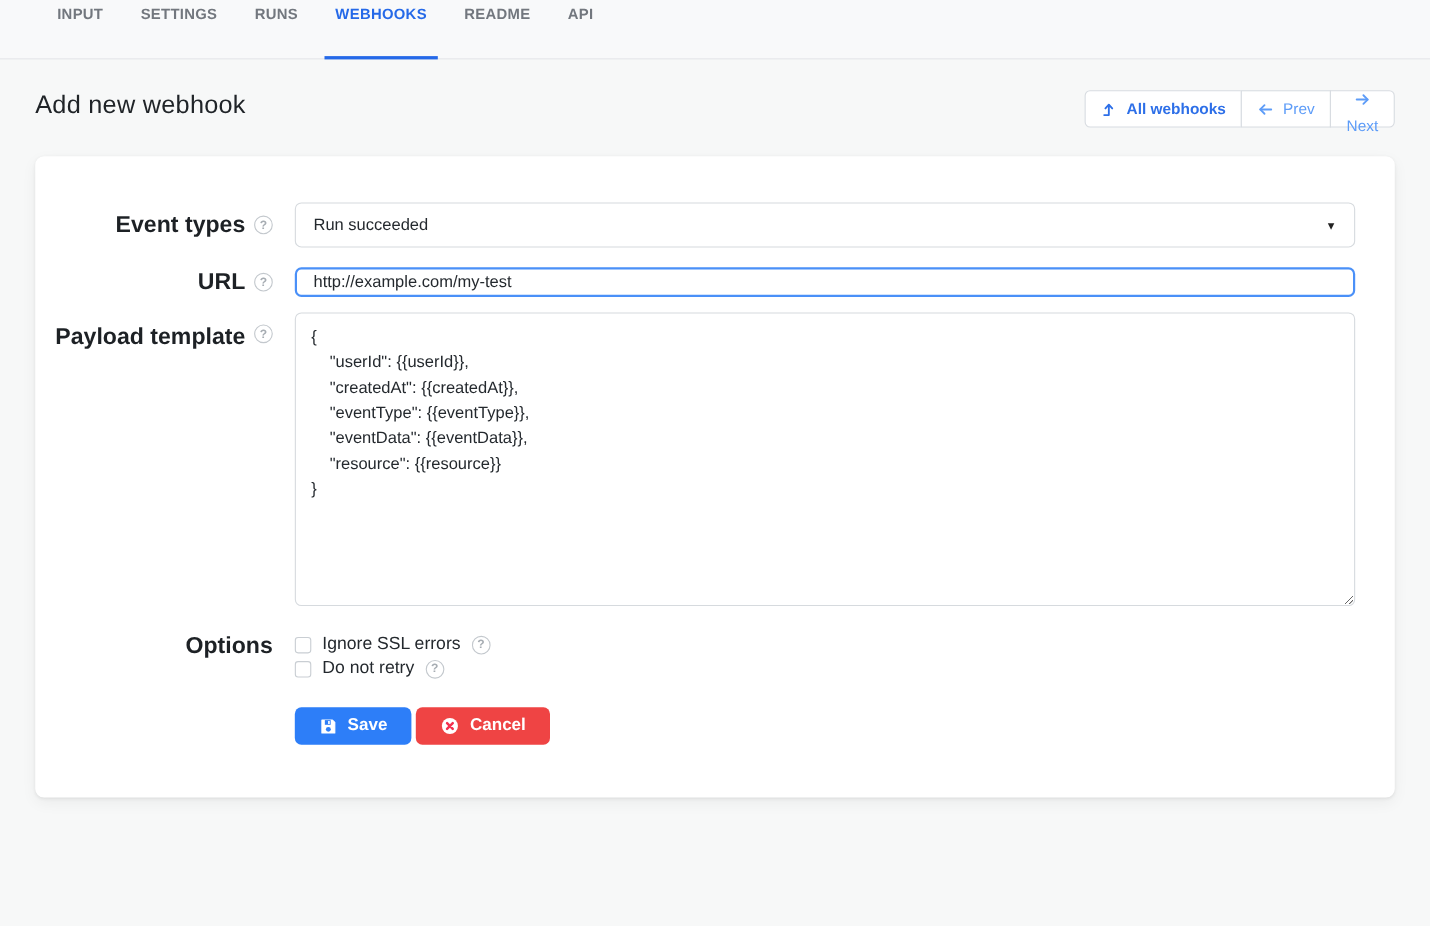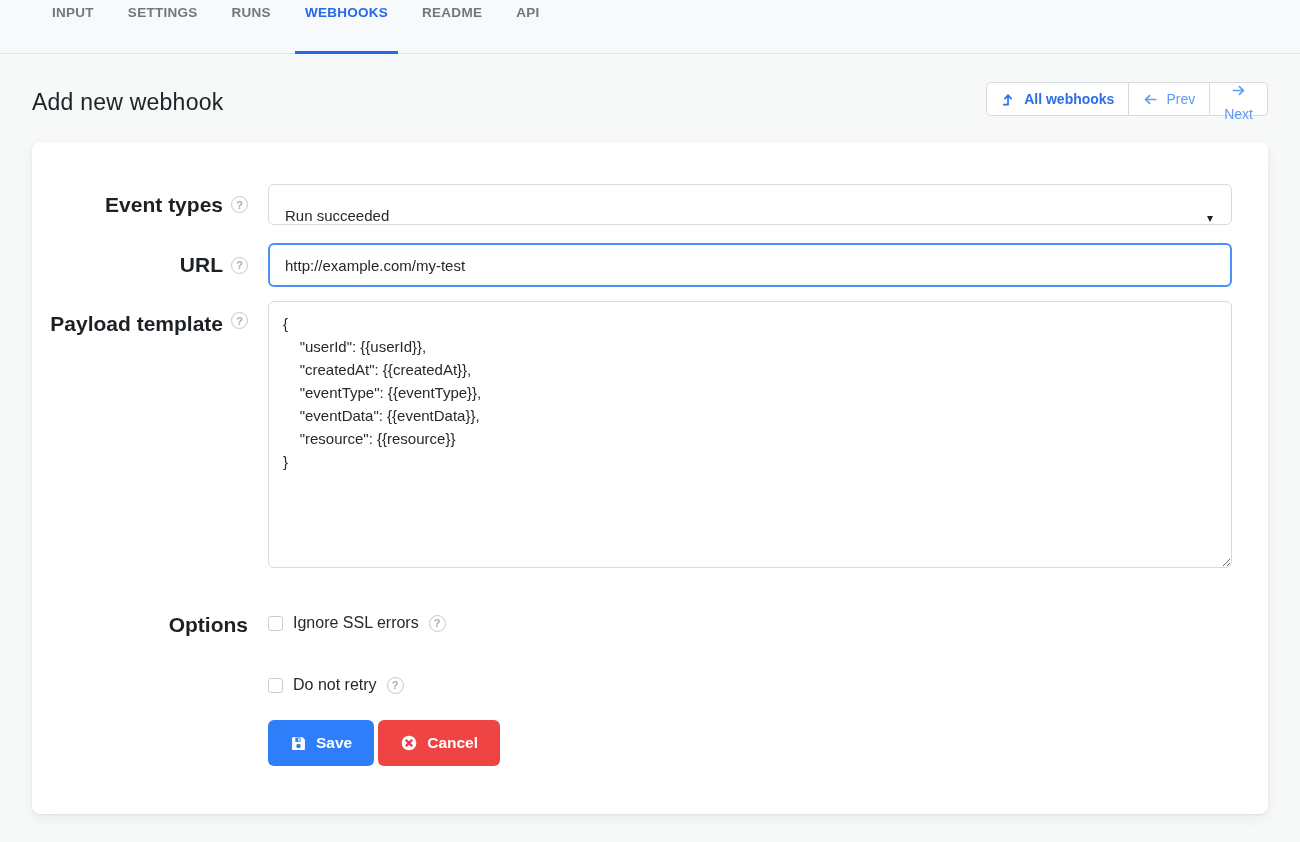--- a/index.html
+++ b/index.html
@@ -33,21 +33,21 @@
   }
   .tab.active {
     color:#2569e8;
     border-bottom-color:#2569e8;
   }
 
   
   .header-row {
     display:flex;
     justify-content:space-between;
-    align-items:flex-end;
+    align-items:flex-start;
     padding:0 32px;
     margin-top:28px;
     margin-bottom:26px;
   }
   .page-title {
     font-size:23px;
     font-weight:400;
     color:#202428;
     letter-spacing:.01em;
   }
@@ -113,32 +113,32 @@
     cursor:pointer;
     user-select:none;
   }
 
   .select-box {
     height:41px;
     border:1px solid #d6dade;
     border-radius:6px;
     background:#fff;
     display:flex;
-    align-items:flex-end;
+    align-items:center;
     justify-content:space-between;
     padding:0 18px 0 16px;
     font-size:15px;
     color:#24292e;
     cursor:pointer;
   }
   .caret { font-size:12px; color:#222; line-height:1; }
 
   .text-input {
     width:100%;
-    height:44px;
+    height:27px;
     border:2px solid #4a90f8;
     border-radius:6px;
     padding:0 15px;
     font-size:15px;
     font-family:inherit;
     color:#24292e;
     outline:none;
     background:#fff;
   }
 
@@ -152,46 +152,46 @@
     line-height:23px;
     font-family:"Liberation Sans","DejaVu Sans",sans-serif;
     color:#24292e;
     resize:both;
     outline:none;
     display:block;
   }
 
   .row-event { margin-bottom:18px; }
   .row-url { margin-bottom:14px; }
-  .row-payload { margin-bottom:44px; }
+  .row-payload { margin-bottom:24px; }
 
   .checkbox-row {
     display:flex;
     align-items:center;
     gap:10px;
     height:22px;
   }
-  .checkbox-row + .checkbox-row { margin-top:40px; }
+  .checkbox-row + .checkbox-row { }
   .checkbox {
     width:15px; height:15px;
     border:1px solid #c9ced3;
     border-radius:3px;
     background:#fff;
     cursor:pointer;
     flex:0 0 15px;
   }
   .checkbox-label { font-size:16px; color:#24292e; cursor:pointer; }
 
   .actions {
     margin-top:24px;
     display:flex;
     gap:4px;
   }
   .action-btn {
-    height:46px;
+    height:34px;
     border:none;
     border-radius:6px;
     display:flex;
     align-items:center;
     gap:9px;
     padding:0 22px;
     font-size:15.5px;
     font-weight:700;
     color:#fff;
     cursor:pointer;

